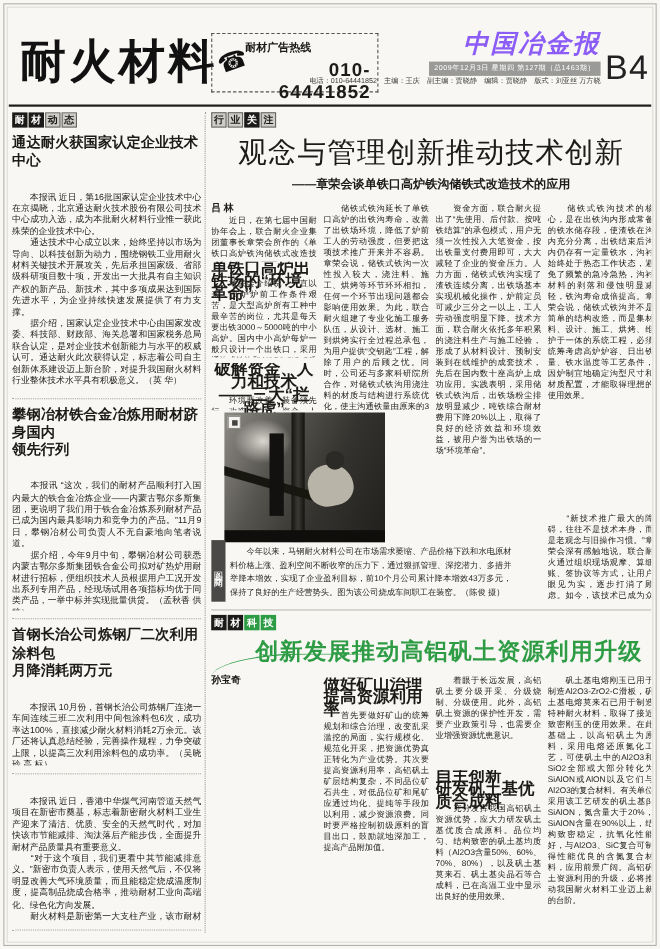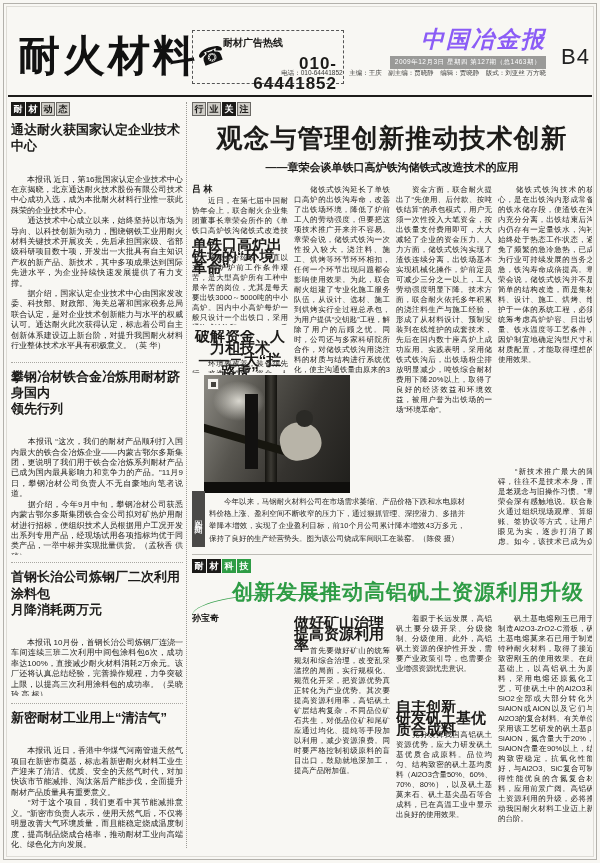--- a/index.html
+++ b/index.html
@@ -16,21 +16,21 @@
   .ad-box { position:absolute; left:178px; top:10px; width:152px; height:54px; border:1px dashed #555; padding:5px 6px 4px 30px; }
   .phone-icon { position:absolute; left:5px; top:12px; font-size:22px; color:#111; transform:rotate(-20deg); }
   .ad-label { text-align:left; font-size:10px; font-weight:800; }
   .ad-number { text-align:right; font-size:17px; font-weight:900; letter-spacing:1px; margin-top:4px; }
   .brand-logo { position:absolute; right:44px; top:4px; width:170px; text-align:right;
                 font-family:"DejaVu Serif", serif; font-style:italic; font-weight:bold;
                 font-size:23px; letter-spacing:2px; color:#8b5cf6; }
   .issue-box { position:absolute; right:44px; top:36px; background:#9a9a98; color:#fff;
                font-size:6.5px; padding:2px 5px; letter-spacing:0.5px; white-space:nowrap; }
   .staff-line { position:absolute; right:44px; top:49px; font-size:6.5px; color:#3a3a38; white-space:nowrap; }
-  .page-no { position:absolute; right:0; top:24px; font-size:22px; color:#222; letter-spacing:1px; }
+  .page-no { position:absolute; right:0; top:24px; font-size:31px; color:#222; letter-spacing:1px; }
   .header-rule { position:absolute; left:8px; right:8px; top:95px; height:2px; background:#1d1c1a; }
 
   
   .col-sep { position:absolute; left:186px; top:102px; height:746px; border-left:1px dotted #9b9994; }
   .left-col { position:absolute; left:11px; top:102px; width:172px; height:748px; overflow:hidden; }
   .center-col { position:absolute; left:192px; top:102px; width:400px; height:748px; }
 
   
   .lab { display:flex; gap:1px; margin-bottom:5px; }
   .lab span { display:inline-block; width:14px; height:14px; line-height:14px; text-align:center;
@@ -44,21 +44,21 @@
   .art-body { font-size:8px; line-height:10.4px; text-align:justify; white-space:pre-line;
               overflow:hidden; color:#232220;margin-top:20px; }
   .a1 .art-body { height:180px; }
   .a2 .art-body { height:118px; }
   .a3 .art-body { height:58px; }
   .a4 .art-body { height:114px; }
   .a5 .art-body { height:50px; }
   .art-div { border-top:1px dotted #a9a7a1; margin:7px 0 2px; }
 
   
-  .feat-head { text-align:center; font-size:26px; font-weight:700; letter-spacing:1px; margin:2px 0 4px; }
+  .feat-head { text-align:center; font-size:26px; font-weight:400; letter-spacing:1px; margin:2px 0 4px; }
   .feat-sub { text-align:center; font-size:11px; font-weight:800; margin-bottom:8px; }
   .feat-body { position:relative; height:366px; overflow:hidden; }
   .chunk { position:absolute; width:96px; font-size:7.5px; line-height:10px; text-align:justify;
            overflow:hidden; color:#232220; white-space:pre-line; }
   .c1 { left:0; } .c2 { left:102px; } .c3 { left:204px; } .c4 { left:306px; }
   .byline { position:absolute; font-size:9px; font-weight:800; }
   .sub-h { position:absolute; width:96px; font-size:15px; font-weight:800; line-height:12px; overflow:hidden; }
   .sub-h.center { text-align:center; }
 
   
@@ -144,21 +144,20 @@
     <div class="art-div"></div>
 
     <div class="a3">
       <div class="art-head">首钢长治公司炼钢厂二次利用涂料包
 月降消耗两万元</div>
       <div class="art-body">　　本报讯 10月份，首钢长治公司炼钢厂连浇一车间连续三班二次利用中间包涂料包6次，成功率达100%，直接减少耐火材料消耗2万余元。该厂还将认真总结经验，完善操作规程，力争突破上限，以提高三次利用涂料包的成功率。（吴晓玲 高 标）</div>
     </div>
     <div class="art-div"></div>
 
     <div class="a4">
-      <div class="art-head">新密耐材工业用上“清洁气”</div>
       <div class="art-body">　　本报讯 近日，香港中华煤气河南管道天然气项目在新密市奠基，标志着新密耐火材料工业生产迎来了清洁、优质、安全的天然气时代，对加快该市节能减排、淘汰落后产能步伐，全面提升耐材产品质量具有重要意义。
 　　“对于这个项目，我们更看中其节能减排意义。”新密市负责人表示，使用天然气后，不仅将明显改善大气环境质量，而且能稳定烧成温度制度，提高制品烧成合格率，推动耐材工业向高端化、绿色化方向发展。
 　　耐火材料是新密第一大支柱产业，该市耐材总产量占全国30%以上。目前，新密市拥有300余家耐火材料企业，多数已明确表示将接入管道天然气。（桂 芳）</div>
     </div>
     <div class="art-div"></div>
 
     <div class="a5">
       <div class="art-head">中钢洛耐院一项目
 获国家自然科学基金资助</div>
       <div class="art-body">　　本报讯（记者吴恒权）在日前揭晓的2009年国家自然科学基金项目评审结果中，中钢洛耐院申报的“镁质自流浇注料凝聚结构形成机理的基础研究”项目通过专家评审，获得28万元资助。这是该院历史上承担的第一个国家自然科学基金项目。</div>
@@ -182,21 +181,21 @@
       <div class="sub-h c1" style="top:55px;">单铁口高炉出铁场的“环境革命”</div>
       <div class="chunk c1" style="top:70px; height:72px;">　　章荣会介绍说，一直以来，高炉炉前工作条件艰苦，是大型高炉所有工种中最辛苦的岗位，尤其是每天要出铁3000～5000吨的中小高炉。国内中小高炉每炉一般只设计一个出铁口，采用通沟式铁沟和Al2O3-SiC-C质免烘烤浇注料，出铁时烟尘弥漫、热辐射强，炉前工人劳动强度大，出铁场环境治理难度大。</div>
       <div class="sub-h c1 center" style="top:147px;">
         <div>破解资金、人力和技术</div>
         <div>——三大“拦路虎”</div>
       </div>
       <div class="chunk c1" style="top:176px; height:14px;">　　环境要改善，装备须先行。改造出铁场，资金、人力和技术是三大“拦路虎”。</div>
 
       <div class="chunk c2" style="top:2px; height:188px;">　　储铁式铁沟延长了单铁口高炉的出铁沟寿命，改善了出铁场环境，降低了炉前工人的劳动强度，但要把这项技术推广开来并不容易。章荣会说，储铁式铁沟一次性投入较大，浇注料、施工、烘烤等环节环环相扣，任何一个环节出现问题都会影响使用效果。为此，联合耐火组建了专业化施工服务队伍，从设计、选材、施工到烘烤实行全过程总承包，为用户提供“交钥匙”工程，解除了用户的后顾之忧。同时，公司还与多家科研院所合作，对储铁式铁沟用浇注料的材质与结构进行系统优化，使主沟通铁量由原来的3万吨提高到10万吨以上。</div>
       <div class="chunk c3" style="top:2px; height:304px;">　　资金方面，联合耐火提出了“先使用、后付款、按吨铁结算”的承包模式，用户无须一次性投入大笔资金，按出铁量支付费用即可，大大减轻了企业的资金压力。人力方面，储铁式铁沟实现了渣铁连续分离，出铁场基本实现机械化操作，炉前定员可减少三分之一以上，工人劳动强度明显下降。技术方面，联合耐火依托多年积累的浇注料生产与施工经验，形成了从材料设计、预制安装到在线维护的成套技术，先后在国内数十座高炉上成功应用。实践表明，采用储铁式铁沟后，出铁场粉尘排放明显减少，吨铁综合耐材费用下降20%以上，取得了良好的经济效益和环境效益，被用户誉为出铁场的一场“环境革命”。</div>
-      <div class="chunk c4" style="top:2px; height:250px;">　　储铁式铁沟技术的核心，是在出铁沟内形成常备的铁水储存段，使渣铁在沟内充分分离，出铁结束后沟内仍存有一定量铁水，沟衬始终处于热态工作状态，避免了频繁的急冷急热，已成为行业可持续发展的当务之急，铁沟寿命成倍提高。章荣会说，储铁式铁沟并不是简单的结构改造，而是集材料、设计、施工、烘烤、维护于一体的系统工程，必须统筹考虑高炉炉容、日出铁量、铁水温度等工艺条件，因炉制宜地确定沟型尺寸和材质配置，才能取得理想的使用效果。</div>
+      <div class="chunk c4" style="top:2px; height:250px;">　　储铁式铁沟技术的核心，是在出铁沟内形成常备的铁水储存段，使渣铁在沟内充分分离，出铁结束后沟内仍存有一定量铁水，沟衬始终处于热态工作状态，避免了频繁的急冷急热，沟衬材料的剥落和侵蚀明显减轻，铁沟寿命成倍提高。章荣会说，储铁式铁沟并不是简单的结构改造，而是集材料、设计、施工、烘烤、维护于一体的系统工程，必须统筹考虑高炉炉容、日出铁量、铁水温度等工艺条件，因炉制宜地确定沟型尺寸和材质配置，才能取得理想的使用效果。</div>
       <div class="chunk c4" style="top:284px; height:80px;">　　“新技术推广最大的障碍，往往不是技术本身，而是老观念与旧操作习惯。”章荣会深有感触地说。联合耐火通过组织现场观摩、算细账、签协议等方式，让用户眼见为实，逐步打消了顾虑。如今，该技术已成为众多中小高炉出铁场改造的首选方案。</div>
 
       <div class="photo">
         <div class="ph-glow"></div>
         <div class="ph-pipe1"></div>
         <div class="ph-pipe2"></div>
         <div class="ph-machine"></div>
         <div class="ph-worker-body"></div>
         <div class="ph-worker-head"></div>
         <div class="ph-floor"></div>

